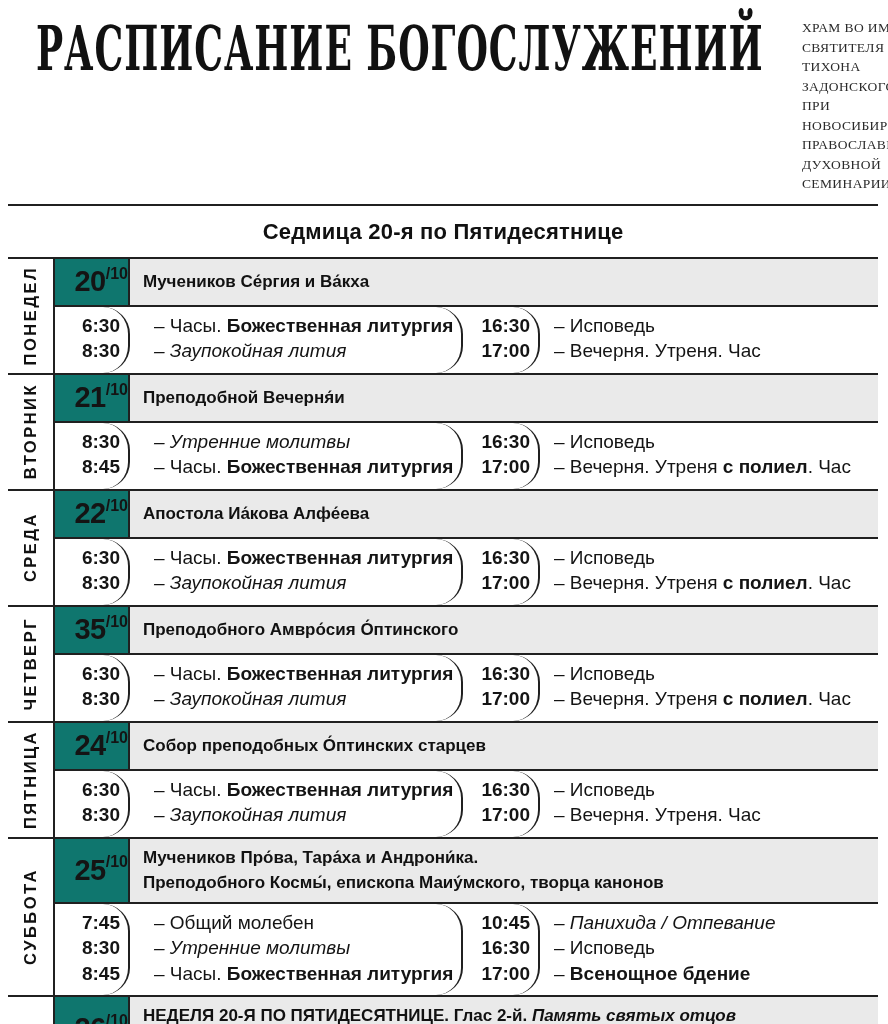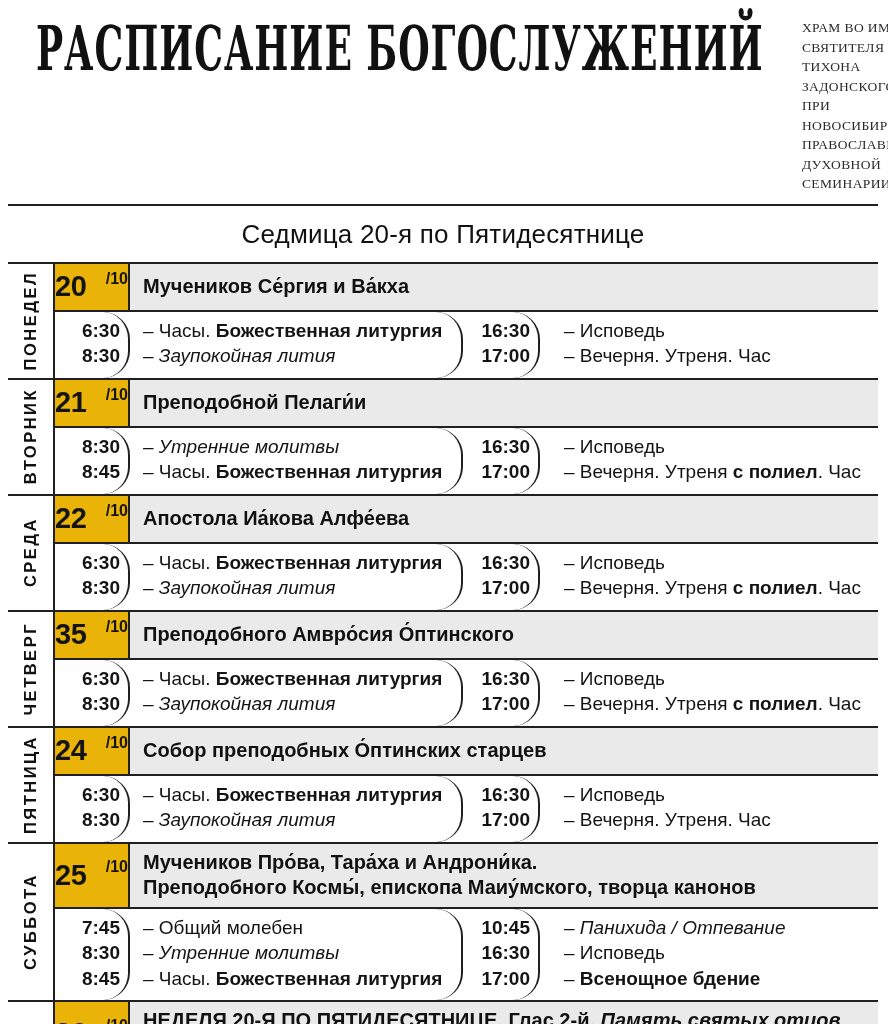--- a/index.html
+++ b/index.html
@@ -39,22 +39,22 @@
     font-family: "Liberation Serif", "DejaVu Serif", serif;
     font-size: 13.5px;
     line-height: 19.5px;
     letter-spacing: 0.4px;
     color: #2a2a2a;
   }
 
   
   .week-title {
     text-align: center;
-    font-size: 26px;
-    font-weight: 400;
+    font-size: 22px;
+    font-weight: 700;
     margin: 13px 0 12px 0;
     letter-spacing: 0.2px;
     color: #111;
   }
 
   
   #schedule { border-bottom: 3px solid #202020; }
   .day {
     display: grid;
     grid-template-columns: 47px 75px 333px 77px 1fr;
@@ -72,45 +72,45 @@
     transform: rotate(180deg);
     font-weight: 700;
     font-size: 16.5px;
     letter-spacing: 2.5px;
     color: #111;
   }
   .date {
     grid-row: 1; grid-column: 2;
     border-right: 2.5px solid #202020;
     border-bottom: 2.5px solid #202020;
-    background: #eab308;
-    display: flex; align-items: center; justify-content: space-between;
+    background: #0f766e;
+    display: flex; align-items: center; justify-content: flex-end;
   }
   .dn { font-weight: 700; font-size: 29px; letter-spacing: -0.5px; }
   .dm { font-weight: 700; font-size: 16px; position: relative; top: -8px; }
   .feast {
     grid-row: 1; grid-column: 3 / 6;
     background: #eaeaea;
     border-bottom: 2.5px solid #202020;
     min-height: 48px;
     display: flex; align-items: center;
     padding: 6px 10px 6px 13px;
   }
   .fwrap {
-    font-size: 20px;
+    font-size: 17px;
     line-height: 25.5px;
     white-space: pre-line;
     color: #111;
   }
   .cell { padding: 6px 0 9px 0; border-radius: 27px; }
   .tcol { text-align: right; }
   .t1 { grid-row: 2; grid-column: 2; border-right: 2.5px solid #202020; padding-right: 8px; }
-  .d1 { grid-row: 2; grid-column: 3; border-right: 2.5px solid #202020; padding-left: 13px; }
+  .d1 { grid-row: 2; grid-column: 3; border-right: 2.5px solid #202020; padding-left: 24px; }
   .t2 { grid-row: 2; grid-column: 4; border-right: 2.5px solid #202020; padding-right: 8px; }
-  .d2 { grid-row: 2; grid-column: 5; padding-left: 24px; }
+  .d2 { grid-row: 2; grid-column: 5; padding-left: 14px; }
   .line { line-height: 25.5px; font-size: 19px; white-space: nowrap; }
   .time { font-weight: 700; }
 
   .n { font-weight: 400; font-style: normal; }
   .b { font-weight: 700; }
   .i { font-style: italic; }
   .bi { font-weight: 700; font-style: italic; }
 </style>
 </head>
 <body>
@@ -162,21 +162,21 @@
       </section>
       <section class="day">
         <div class="lbl">
           <span class="vtext">ВТОРНИК</span>
         </div>
         <div class="date">
           <span class="dn">21</span>
           <span class="dm">/10</span>
         </div>
         <div class="feast">
-          <div class="fwrap"><span class="b">Преподобной Пелаги́и</span></div>
+          <div class="fwrap"><span class="b">Преподобной Вечерня́и</span></div>
         </div>
         <div class="cell tcol t1">
           <div class="line time">8:30</div>
           <div class="line time">8:45</div>
         </div>
         <div class="cell dcol d1">
           <div class="line desc"><span class="i">– Утренние молитвы</span></div>
           <div class="line desc"><span class="n">– Часы. </span><span class="b">Божественная литургия</span></div>
         </div>
         <div class="cell tcol t2">

